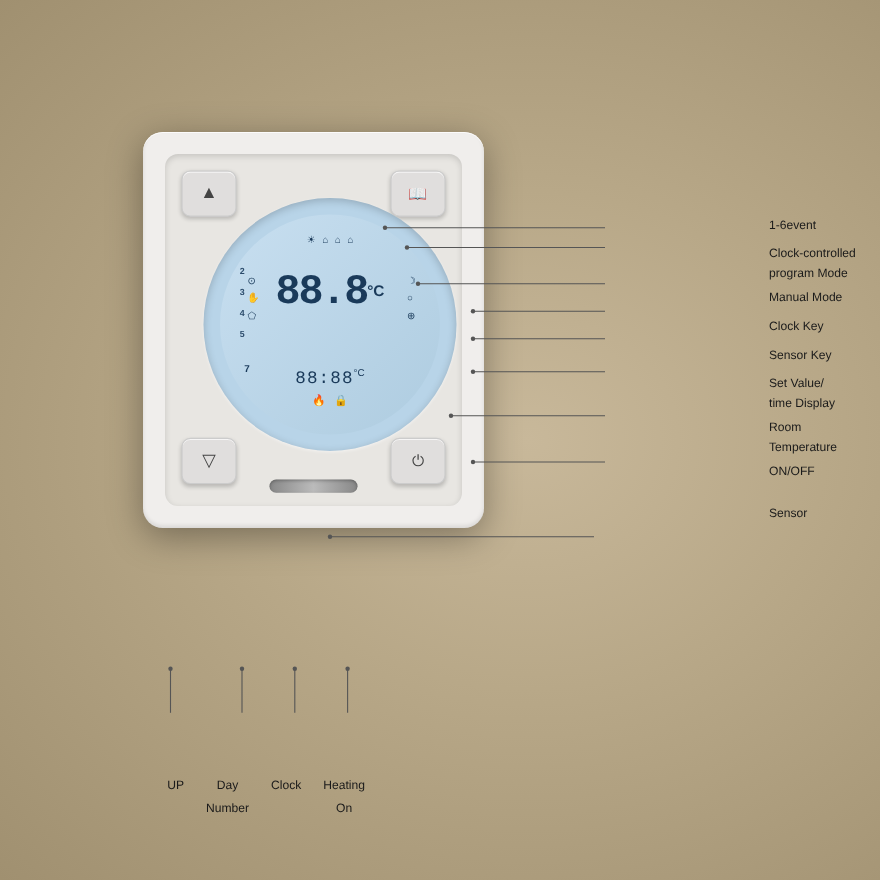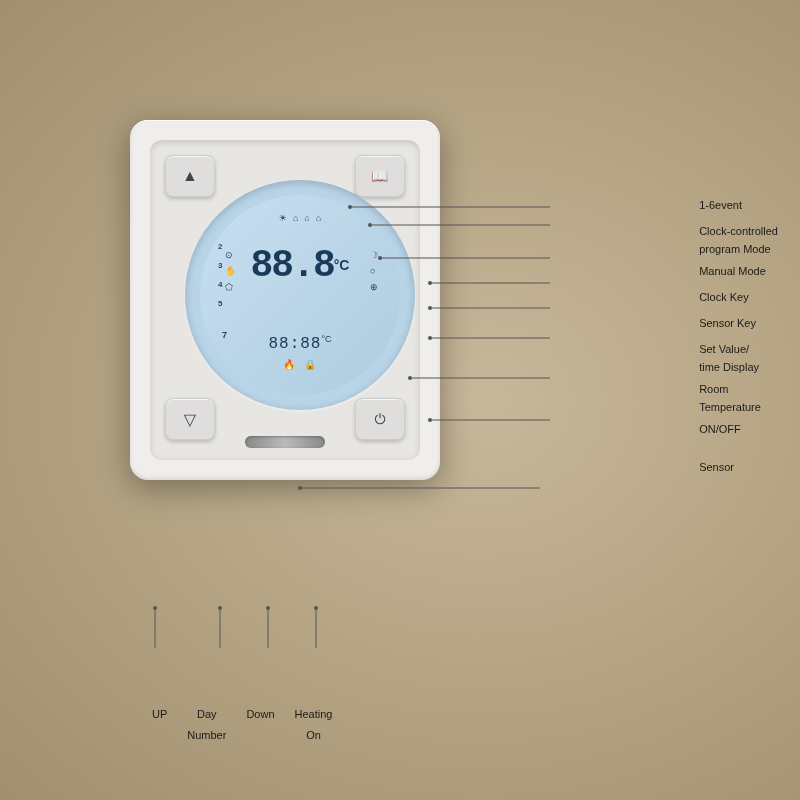--- a/index.html
+++ b/index.html
@@ -381,18 +381,18 @@
 </div>
 
 <div style="position:absolute; bottom:55px; left:130px; display:flex; gap:20px;margin-left:22px;">
   <div class="bottom-ann">
     <span class="annotation-label">UP</span>
   </div>
   <div class="bottom-ann">
     <span class="annotation-label">Day<br>Number</span>
   </div>
   <div class="bottom-ann">
-    <span class="annotation-label">Down</span>
+    <span class="annotation-label">Clock</span>
   </div>
   <div class="bottom-ann">
     <span class="annotation-label">Heating<br>On</span>
   </div>
 </div>
 
 </body></html>

